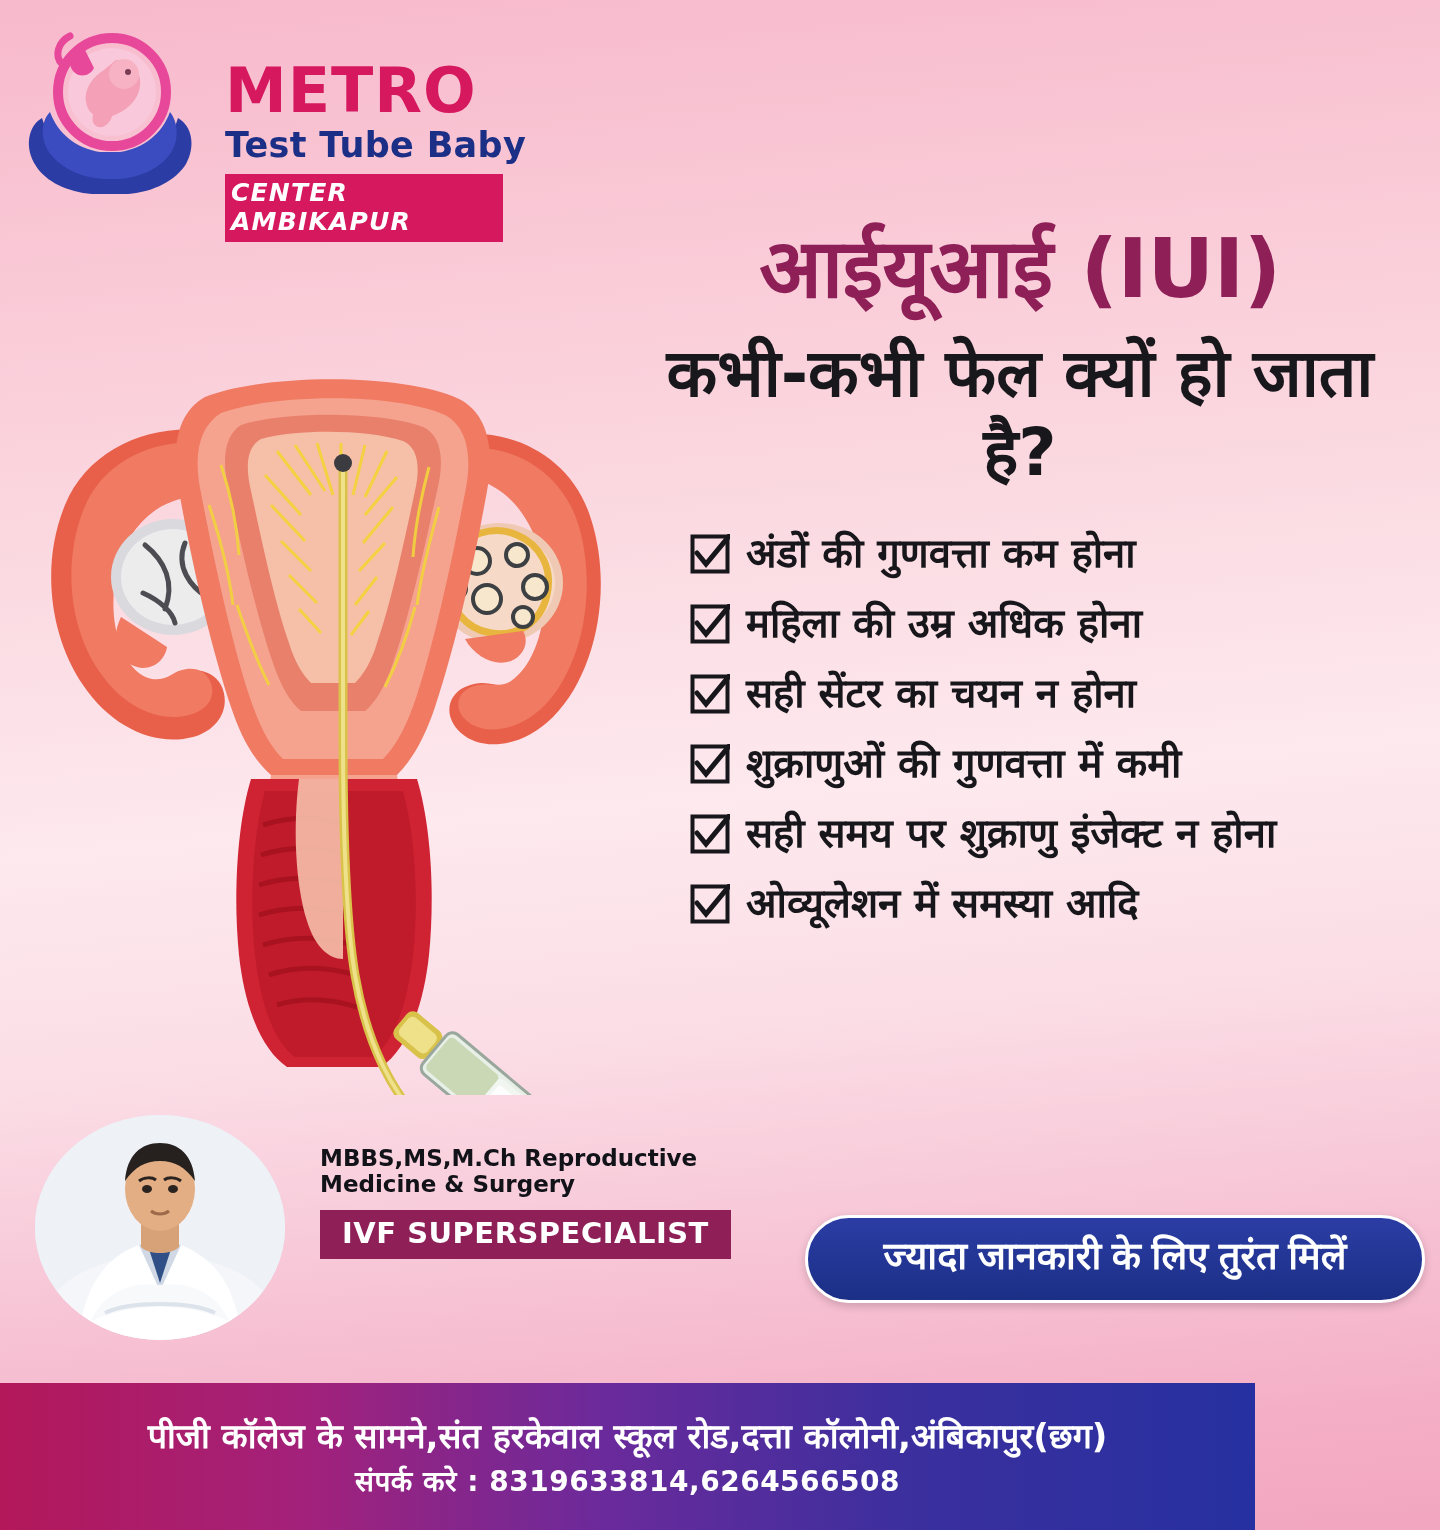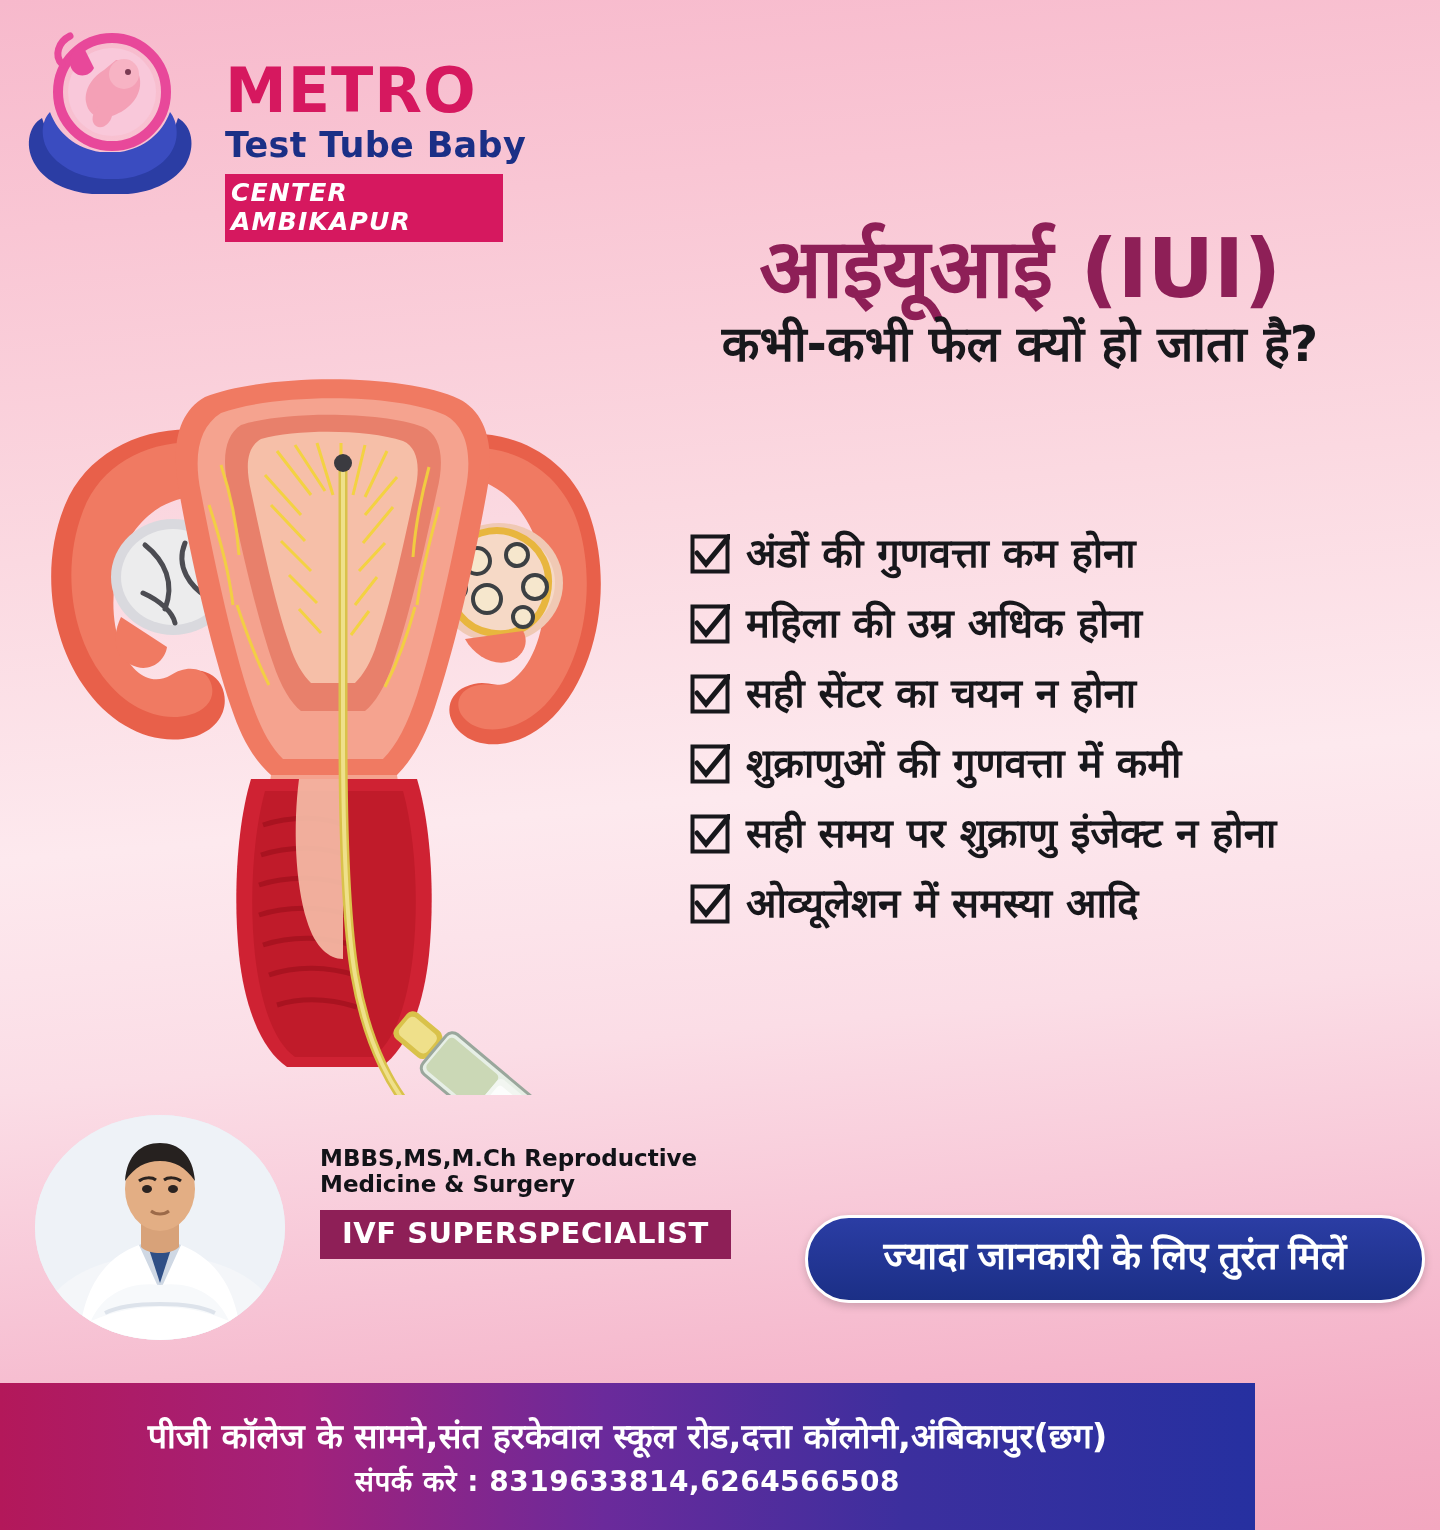--- a/index.html
+++ b/index.html
@@ -39,21 +39,22 @@
   .heading {
     position:absolute; left:620px; top:222px; width:800px; text-align:center;
   }
   .h-title {
     font-family:"DejaVu Sans", sans-serif;
     font-weight:bold; font-size:82px; color:#8e1f57; line-height:1.15;
     letter-spacing:-0.5px;
   }
   .h-sub {
     font-family:"DejaVu Sans", sans-serif;
-    font-weight:bold; font-size:49px; color:#18181c; line-height:1.2;
+    font-weight:bold; font-size:66px; color:#18181c; line-height:1.2;
+    margin-top:18px;
   }
 
   
   .bullets { position:absolute; left:690px; top:530px; width:730px; }
   .bullet { display:flex; align-items:flex-start; margin-bottom:24px; }
   .cbox {
     flex:0 0 auto; width:40px; height:40px; margin-right:16px; margin-top:4px;
     position:relative;
   }
   .cbox svg { display:block; }

